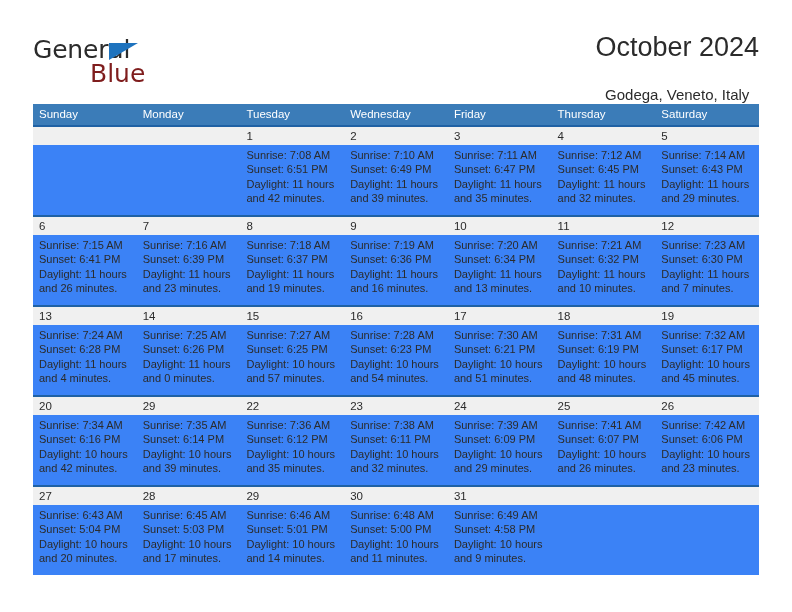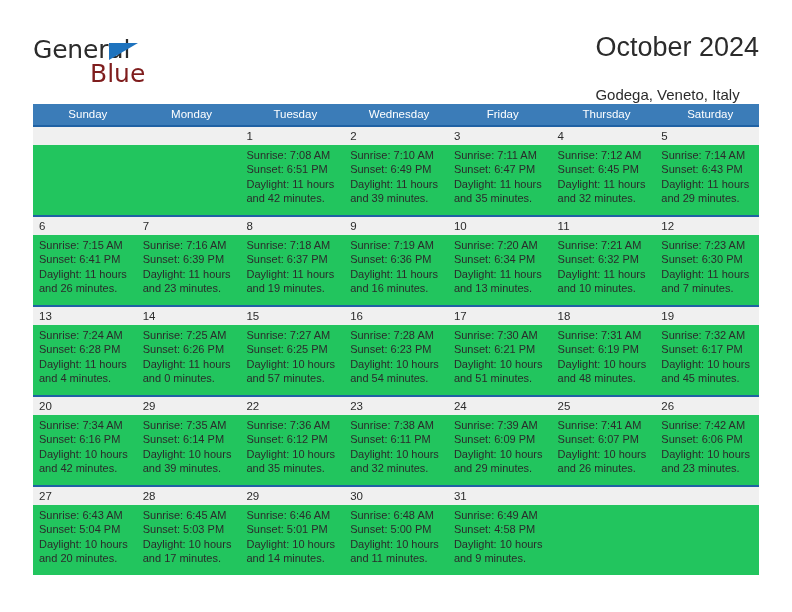--- a/index.html
+++ b/index.html
@@ -65,21 +65,21 @@
     color: #7f1d1d;
     font-family: "DejaVu Sans", sans-serif;
     font-weight: 400;
     line-height: 28px;
   }
 
   .titles {
     position: absolute;
     right: 0;
     top: 0;
-    text-align: left;
+    text-align: center;
   }
   .cal-title {
     font-size: 27px;
     font-weight: 400;
     color: #2b2b2b;
     line-height: 34px;
     white-space: nowrap;
   }
   .cal-subtitle {
     font-size: 15px;
@@ -94,21 +94,20 @@
   .calendar {
     position: absolute;
     left: 33px;
     top: 104px;
     width: 726px;
   }
   .weekday-row {
     display: flex;
     background: #3b7cb8;
     height: 21px;
-    text-align: center;
   }
   .weekday {
     flex: 1 1 0;
     color: #ffffff;
     font-size: 11.5px;
     line-height: 21px;
     padding-left: 6px;
     box-sizing: border-box;
     overflow: hidden;
     white-space: nowrap;
@@ -129,21 +128,21 @@
     flex: 1 1 0;
     font-size: 11.5px;
     line-height: 18px;
     padding-left: 6px;
     box-sizing: border-box;
     color: #2b2b2b;
     white-space: nowrap;
   }
   .detail-row {
     display: flex;
-    background: #22c55e;
+    background: #3b82f6;
     height: 70px;
   }
   .cell {
     flex: 1 1 0;
     box-sizing: border-box;
     padding: 3px 6px 0 6px;
     font-size: 11px;
     line-height: 14.4px;
     color: #2b2b2b;
     overflow: hidden;

